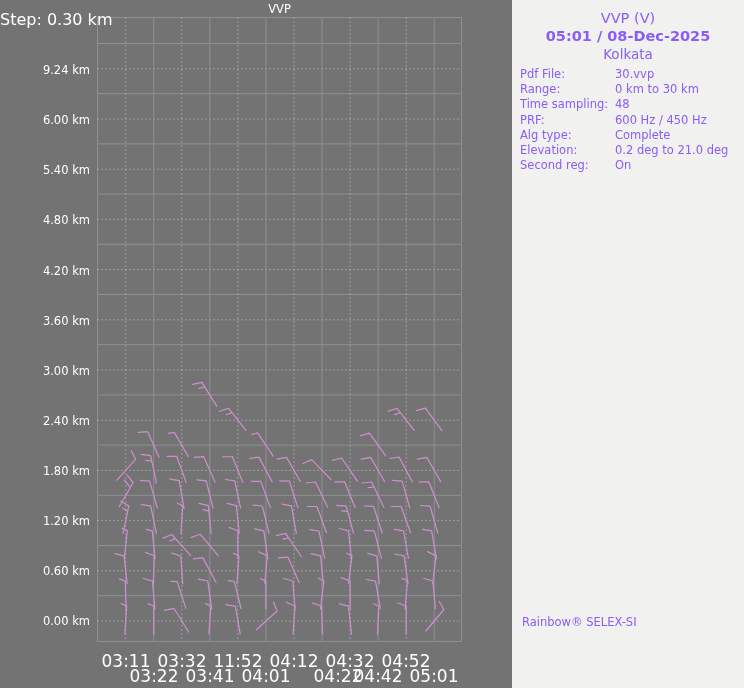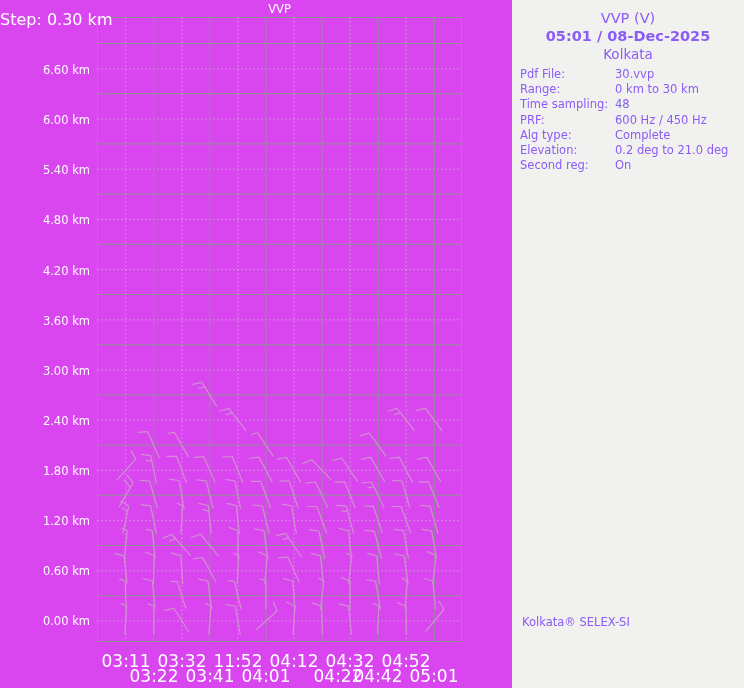--- a/index.html
+++ b/index.html
@@ -1,19 +1,19 @@
 <!DOCTYPE html>
 <html><head>
 <meta charset="utf-8">
 <style>
   html,body{margin:0;padding:0;background:#000;}
   #screen{position:relative;width:744px;height:688px;background:#000;overflow:hidden;
           font-family:"DejaVu Sans","Liberation Sans",sans-serif;}
   
-  #plot-wrap{position:absolute;left:0;top:0;width:512px;height:688px;background:#d946ef;}
+  #plot-wrap{position:absolute;left:0;top:0;width:512px;height:688px;background:#737373;}
   #plot-svg{position:absolute;left:0;top:0;}
   .plot-title{position:absolute;left:97px;top:2px;width:365px;text-align:center;
               color:#fff;font-size:11.5px;}
   .step-label{position:absolute;left:0;top:10px;width:90px;text-align:right;
               color:#fff;font-size:16px;white-space:nowrap;}
   .ytick{position:absolute;left:0;width:90px;text-align:right;color:#fff;
          font-size:11.5px;white-space:nowrap;}
   .xtick{position:absolute;width:56px;text-align:center;color:#fff;
          font-size:17px;white-space:nowrap;}
   
@@ -161,21 +161,21 @@
         <path d="M436.5 558.5 L431.6 530.9 M431.6 530.9 L422.3 529.3" stroke="#cf8fcf" stroke-width="1.2" fill="none" stroke-linecap="round"></path>
         <path d="M437.8 533.1 L430.1 506.2 M430.1 506.2 L420.6 505.5" stroke="#cf8fcf" stroke-width="1.2" fill="none" stroke-linecap="round"></path>
         <path d="M439.1 507.5 L428.6 481.6 M428.6 481.6 L419.1 481.9" stroke="#cf8fcf" stroke-width="1.2" fill="none" stroke-linecap="round"></path>
         <path d="M440.8 481.7 L426.8 457.4 M426.8 457.4 L417.4 459.1" stroke="#cf8fcf" stroke-width="1.2" fill="none" stroke-linecap="round"></path>
         <path d="M441.9 430.7 L425.4 408.1 M425.4 408.1 L416.3 410.7" stroke="#cf8fcf" stroke-width="1.2" fill="none" stroke-linecap="round"></path>
       </svg>
 
     <div class="plot-title">VVP</div>
     <div class="step-label">Step: 0.30 km</div>
 
-    <div class="ytick" style="top:63px">6.60 km</div>
+    <div class="ytick" style="top:63px">9.24 km</div>
     <div class="ytick" style="top:113px">6.00 km</div>
     <div class="ytick" style="top:163px">5.40 km</div>
     <div class="ytick" style="top:213px">4.80 km</div>
     <div class="ytick" style="top:264px">4.20 km</div>
     <div class="ytick" style="top:314px">3.60 km</div>
     <div class="ytick" style="top:364px">3.00 km</div>
     <div class="ytick" style="top:414px">2.40 km</div>
     <div class="ytick" style="top:464px">1.80 km</div>
     <div class="ytick" style="top:514px">1.20 km</div>
     <div class="ytick" style="top:564px">0.60 km</div>
@@ -224,15 +224,15 @@
       <div class="param-row">
         <span class="param-label">Elevation:</span>
         <span class="param-value">0.2 deg to 21.0 deg</span>
       </div>
       <div class="param-row">
         <span class="param-label">Second reg:</span>
         <span class="param-value">On</span>
       </div>
     </div>
 
-    <div class="brand">Kolkata® SELEX-SI</div>
+    <div class="brand">Rainbow® SELEX-SI</div>
   </div>
 </div>
 
 </body></html>

